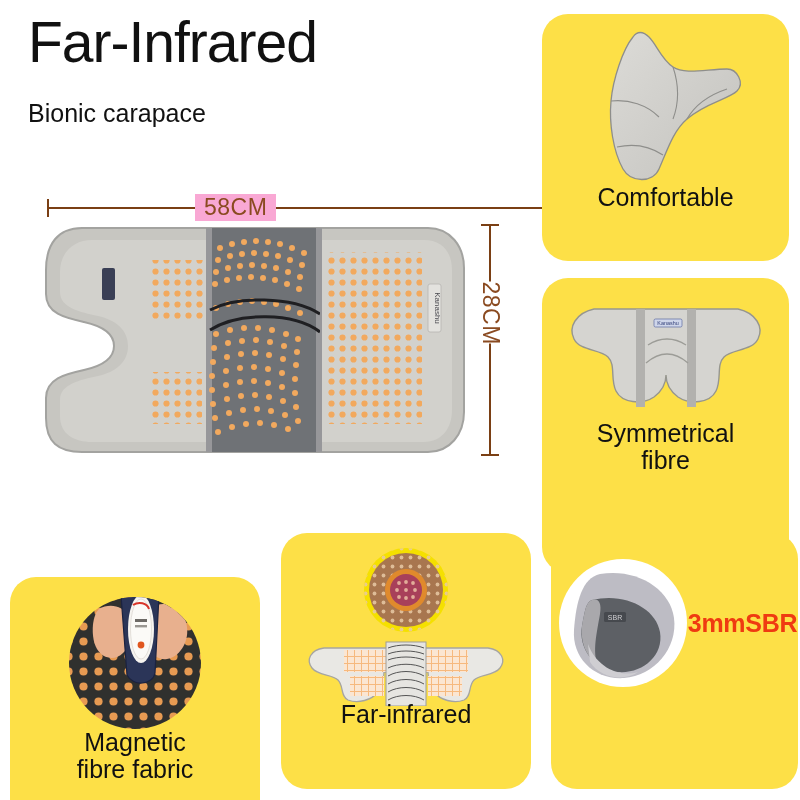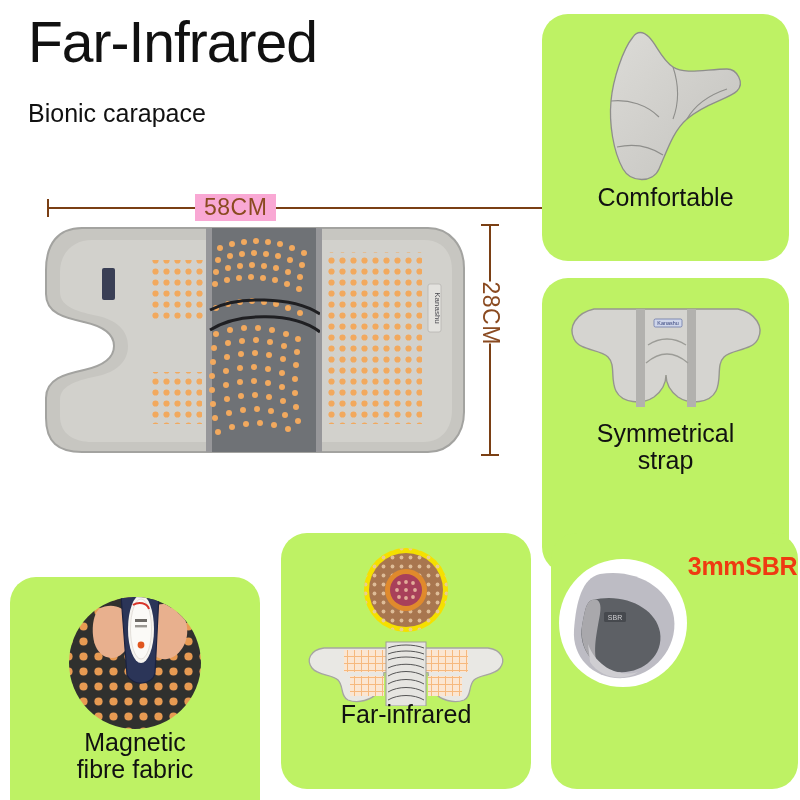--- a/index.html
+++ b/index.html
@@ -52,21 +52,21 @@
     font-size:23px; color:#8a4a20; letter-spacing:0.5px;
     transform:rotate(90deg);
   }
 
   #brace-wrap{ position:absolute; left:40px; top:44px; width:430px; height:236px; }
   #brace-wrap svg{ display:block; width:430px; height:236px; }
 
   
   .card{
     position:absolute;
-    background:#bef264;
+    background:#fde047;
     border-radius:26px;
     display:flex; flex-direction:column;
     align-items:center; justify-content:flex-start;
     overflow:hidden;
   }
   .card .art{
     flex:0 0 auto;
     display:flex; align-items:center; justify-content:center;
   }
   .card .cap-txt{
@@ -80,21 +80,21 @@
   #card-symmetrical{ left:542px; top:278px; width:247px; height:295px; }
   #card-symmetrical .art{ height:142px; padding-top:12px; }
 
   #card-magnetic{ left:10px; top:533px; width:250px; height:316px;margin-top:44px; }
   #card-magnetic .art{ height:152px; padding-top:20px; }
   #card-farinfra{ left:281px; top:533px; width:250px; height:256px; }
   #card-farinfra .art{ height:168px; padding-top:16px; }
   #card-thermal{ left:551px; top:533px; width:247px; height:256px; }
   #card-thermal .art{ height:160px; padding-top:20px; }
 
-  #thermal-art-row{ display:flex; align-items:flex-start; }
+  #thermal-art-row{ display:flex; align-items:center; }
   #sbr-label{
     font-size:25px; font-weight:700; color:#ef3a11;
     margin-left:-6px; letter-spacing:-0.3px;
   }
 </style>
 </head>
 <body>
 
 <div id="header">
   <div id="title">Far-Infrared</div>
@@ -323,21 +323,21 @@
       <rect x="125" y="22" width="9" height="98" fill="#b2b1ae"></rect>
       <path d="M86,58 C98,50 112,50 124,58" fill="none" stroke="#9c9c97" stroke-width="1.4"></path>
       <path d="M84,76 C98,64 112,64 126,76" fill="none" stroke="#9c9c97" stroke-width="1.4"></path>
       <g>
         <rect x="92" y="32" width="28" height="8" rx="1.5" fill="#cfd6ea" stroke="#5c6aa0" stroke-width="0.7"></rect>
         <text x="106" y="38.4" fill="#33407a" font-size="5.4" font-family="Liberation Sans, sans-serif" text-anchor="middle">Kanashu</text>
       </g>
     </svg>
   </div>
   <div class="cap-txt">Symmetrical</div>
-  <div class="cap-txt">strap</div>
+  <div class="cap-txt">fibre</div>
 </div>
 
 <div class="card" id="card-magnetic">
   <div class="art">
     <svg width="148" height="148" viewBox="0 0 148 148" xmlns="http://www.w3.org/2000/svg">
       <defs>
         <clipPath id="clipMag">
             <circle cx="74" cy="74" r="66"></circle>
           </clipPath>
         <pattern id="dotsDark" width="15" height="15" patternUnits="userSpaceOnUse">

